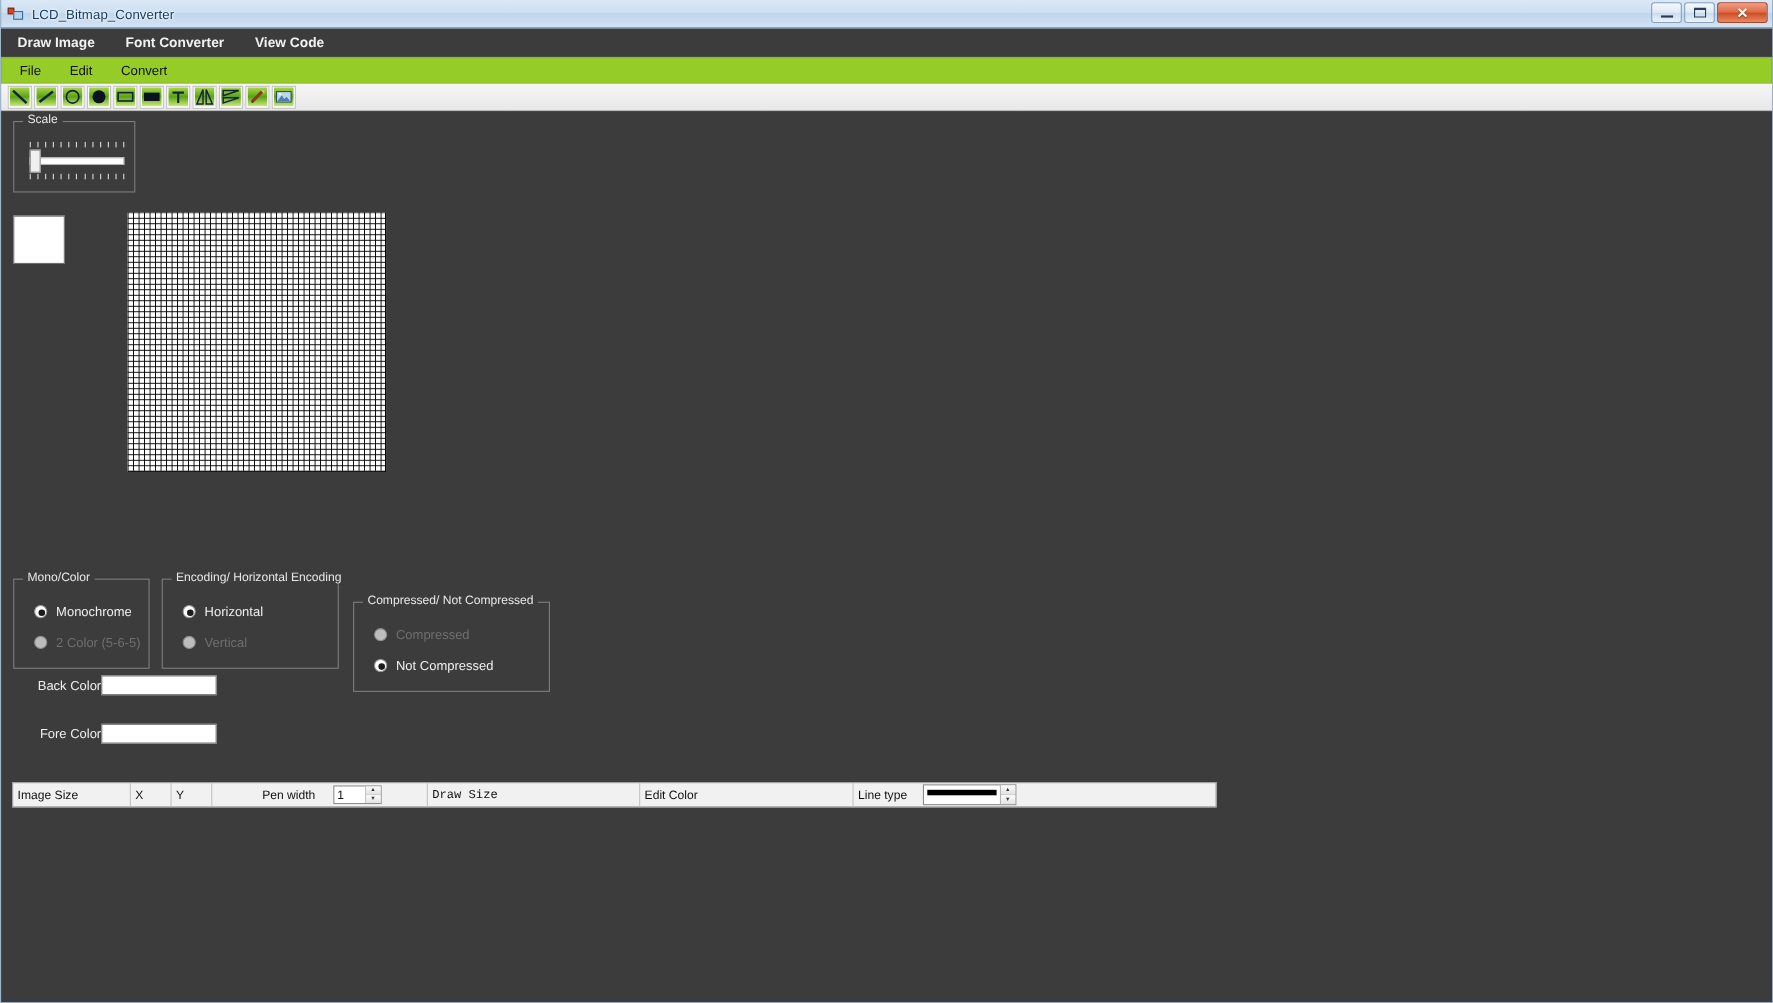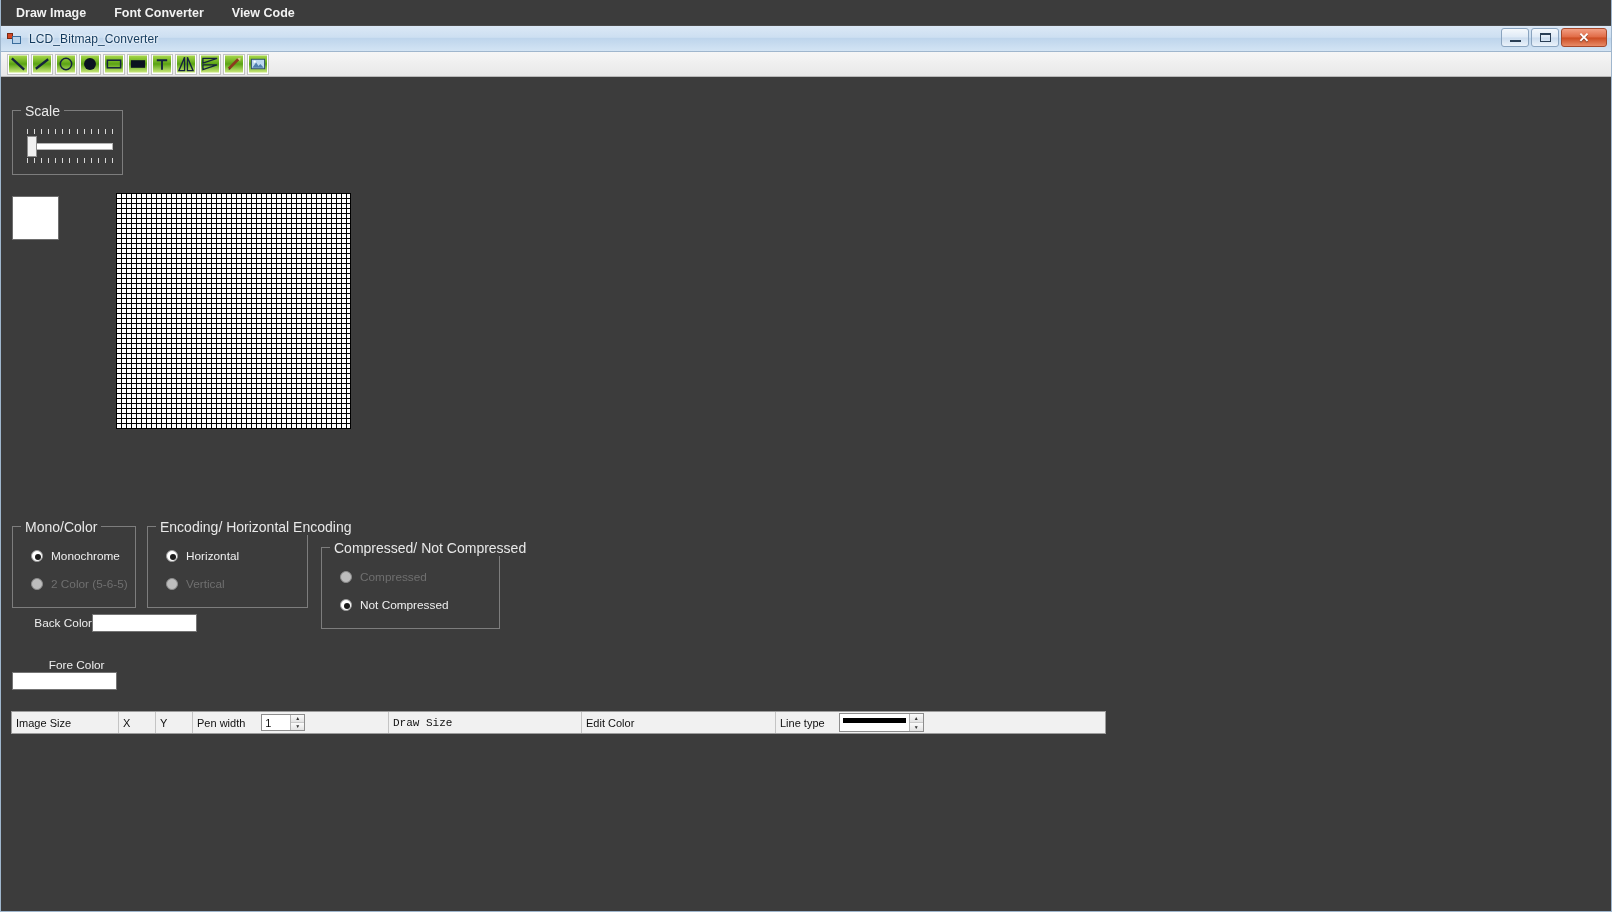--- a/index.html
+++ b/index.html
@@ -132,21 +132,21 @@
   
   .gbox {
     position: absolute;
     border: 1px solid #7d7d7d;
   }
   .gbox > .legend {
     position: absolute;
     top: -8px; left: 8px;
     background: #3c3c3c;
     color: #e8e8e8;
-    font-size: 14px;
+    font-size: 11px;
     padding: 0 4px;
     white-space: nowrap;
   }
   #scalebox {
     left: 11px; top: 110px;
     width: 111px; height: 65px;
   }
   #trackbar {
     position: absolute;
     left: 14px; top: 17px;
@@ -248,21 +248,21 @@
     color: #efefef;
     width: 80px;
     text-align: right;
   }
   .color-row .cbox {
     width: 105px; height: 18px;
     background: #ffffff;
     border: 1px solid #747474;
   }
   #row-back { left: 11px; top: 614px; }
-  #row-fore { left: 11px; top: 658px; flex-direction: column; }
+  #row-fore { left: 11px; top: 658px; }
 
   
   #statusbar {
     position: absolute;
     left: 10px; top: 711px;
     width: 1095px; height: 23px;
     background: #f1f1f1;
     border: 1px solid #9c9c9c;
     display: flex;
     align-items: stretch;
@@ -274,21 +274,21 @@
     align-items: center;
     padding-left: 4px;
     border-right: 1px solid #c4c4c4;
     position: relative;
     white-space: nowrap;
   }
   #statusbar .cell:last-child { border-right: none; }
   .sb-imagesize { width: 107px; }
   .sb-x         { width: 37px; }
   .sb-y         { width: 37px; }
-  .sb-pen       { width: 196px; gap: 16px; }
+  .sb-pen       { width: 196px; gap: 16px; justify-content: center; }
   .sb-draw      { width: 193px; font-family: Liberation Mono, monospace; }
   .sb-brush     { width: 194px; }
   .sb-line      { width: 329px; gap: 14px; }
 
   .spinner {
     display: flex;
     align-items: stretch;
     height: 17px;
     border: 1px solid #8d8d8d;
     background: #ffffff;
@@ -343,45 +343,50 @@
     border-bottom: 1px solid #c9c9c9;
     display: flex; align-items: center; justify-content: center;
     font-size: 5px; color: #333; line-height: 1;
   }
   .linecombo .lbtns span:last-child { border-bottom: none; }
 </style>
 </head>
 <body>
 
 <div id="window">
-
-  <div id="mainmenu">
-    <span class="m-item">Draw Image</span>
-    <span class="m-item">Font Converter</span>
-    <span class="m-item">View Code</span>
-  </div>
 
   <div id="titlebar">
     <span class="app-icon">
       <span class="sq1"></span>
         <span class="sq2"></span>
     </span>
     <span class="title-text">LCD_Bitmap_Converter</span>
 
     <div class="win-buttons">
       <div class="win-btn">
         <i class="glyph-min"></i>
       </div>
       <div class="win-btn">
         <i class="glyph-max"></i>
       </div>
       <div class="win-btn close">✕</div>
     </div>
   </div>
 
+  <div id="mainmenu">
+    <span class="m-item">Draw Image</span>
+    <span class="m-item">Font Converter</span>
+    <span class="m-item">View Code</span>
+  </div>
+
+  <div id="submenu">
+    <span class="s-item">File</span>
+    <span class="s-item">Edit</span>
+    <span class="s-item">Convert</span>
+  </div>
 
   <div id="toolbar">
 
     <div class="tb-btn">
       <svg width="19" height="18" viewBox="0 0 19 18">
         <defs>
             <linearGradient id="g1" x1="0" y1="0" x2="0" y2="1">
           <stop offset="0" stop-color="#a8d84a"></stop>
               <stop offset=".5" stop-color="#5aa314"></stop>
               <stop offset="1" stop-color="#c9e87a"></stop>

